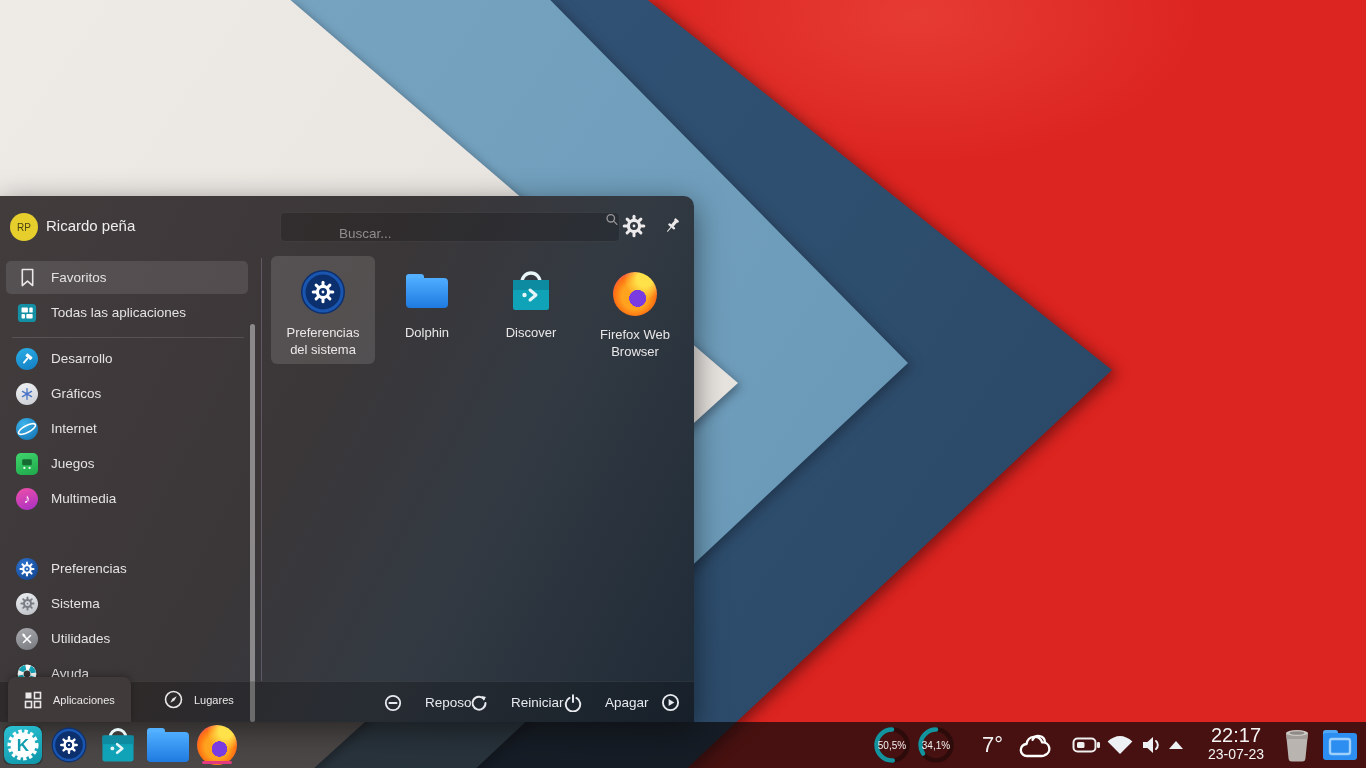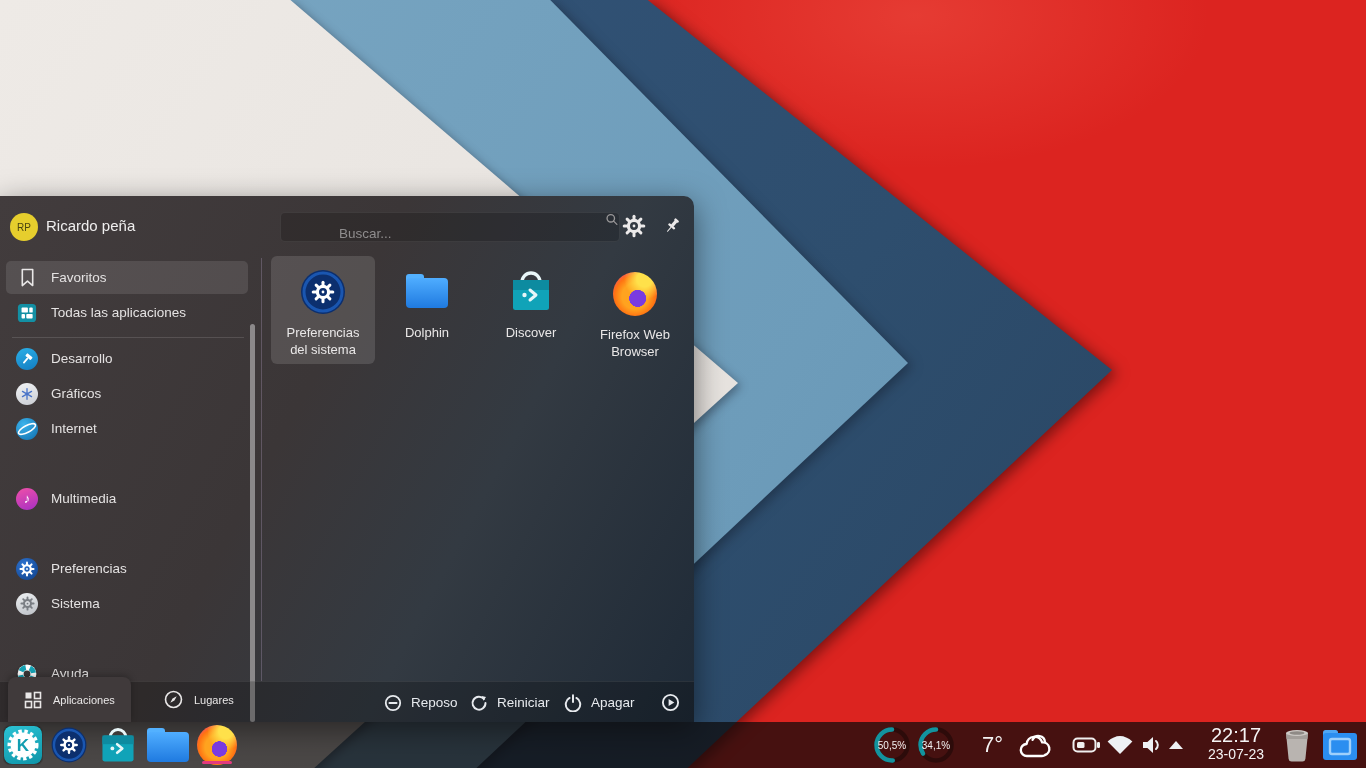--- a/index.html
+++ b/index.html
@@ -63,21 +63,21 @@
   .fav-cell.selected { background:rgba(255,255,255,0.13); }
   .fav-label { margin-top:8px; font-size:13px; line-height:17px; text-align:center; color:#e9e7e7; width:100px; }
 
   
   .menu-footer { position:absolute; left:0; bottom:0; width:100%; height:41px;
     background:rgba(0,0,0,0.22); border-top:1px solid rgba(255,255,255,0.08);
     border-bottom-left-radius:0; }
   .tab { position:absolute; bottom:0; height:45px; display:flex; align-items:center; gap:11px;
     padding:0 16px; font-size:11px; color:#e9e7e7; border-radius:8px 8px 0 0; }
   .tab.selected { background:#403a3b; box-shadow:0 -2px 6px rgba(0,0,0,0.25); }
-  .pw-btn { position:absolute; top:0; height:41px; display:flex; align-items:center; gap:9px;
+  .pw-btn { position:absolute; top:0; height:41px; display:flex; align-items:center; gap:23px;
     font-size:13.5px; color:#e7eaee; }
 
   
   .panel { position:absolute; left:0; bottom:0; width:1366px; height:46px;
     background:rgba(13,10,10,0.72); }
   .launcher { position:absolute; top:3px; width:40px; height:40px; border-radius:7px;
     display:flex; align-items:center; justify-content:center; }
   .launcher.active { background:rgba(0,0,0,0.38); box-shadow:inset 0 0 0 1px rgba(255,255,255,0.08); }
   .task-underline { position:absolute; bottom:1px; left:50%; transform:translateX(-50%);
     width:30px; height:3px; border-radius:2px; background:#e23a7e; }
@@ -231,20 +231,30 @@
 
     <div class="side-item" style="top:154px;">
       <span class="cir" style="background:radial-gradient(circle at 35% 30%,#3db4ec,#0e6cab)">
         <svg width="22" height="22" viewBox="0 0 22 22">
             <ellipse cx="11" cy="11" rx="9.5" ry="3.4" transform="rotate(-28 11 11)" fill="none" stroke="#fff" stroke-width="1.6"></ellipse>
           </svg>
       </span>
       <span>Internet</span>
     </div>
 
+    <div class="side-item" style="top:189px;">
+      <span class="cir" style="border-radius:5px;background:linear-gradient(160deg,#41d66e,#1ea84a)">
+        <svg width="14" height="14" viewBox="0 0 16 16">
+            <rect x="2.5" y="2.5" width="11" height="7" rx="1.5" fill="#156b31"></rect>
+            <circle cx="5" cy="12.5" r="1.3" fill="#e9f7ee"></circle>
+            <circle cx="11" cy="12.5" r="1.3" fill="#e9f7ee"></circle>
+          </svg>
+      </span>
+      <span>Juegos</span>
+    </div>
 
     <div class="side-item" style="top:224px;">
       <span class="cir" style="background:linear-gradient(160deg,#f050a8,#a62fc4);color:#fff;font-size:13px;">
           <span>♪</span>
         </span>
       <span>Multimedia</span>
     </div>
 
 
     <div class="side-item" style="top:294px;">
@@ -258,20 +268,32 @@
 
     <div class="side-item" style="top:329px;">
       <span class="cir" style="background:linear-gradient(160deg,#eef0f2,#bcc0c6);color:#7a7e84">
         <svg width="15" height="15" viewBox="0 0 24 24">
             <use href="#gear8"></use>
           </svg>
       </span>
       <span>Sistema</span>
     </div>
 
+    <div class="side-item" style="top:364px;">
+      <span class="cir" style="background:linear-gradient(160deg,#a9abaf,#77797e)">
+        <svg width="14" height="14" viewBox="0 0 16 16">
+            <g stroke="#fff" stroke-width="1.8" stroke-linecap="round">
+              <line x1="4" y1="4" x2="12" y2="12"></line>
+              <line x1="12" y1="4" x2="4" y2="12"></line>
+            </g>
+            <rect x="2.4" y="2.4" width="4" height="2.4" rx="1" transform="rotate(45 4.4 3.6)" fill="#fff"></rect>
+          </svg>
+      </span>
+      <span>Utilidades</span>
+    </div>
 
     <div class="side-item" style="top:399px;">
       <span class="cir" style="background:#3a3536">
         <svg width="22" height="22" viewBox="0 0 22 22">
           <circle cx="11" cy="11" r="9.4" fill="#fff"></circle>
           <circle cx="11" cy="11" r="6.6" fill="none" stroke="#14a2b4" stroke-width="5" stroke-dasharray="6.2 4.2" transform="rotate(23 11 11)"></circle>
           <circle cx="11" cy="11" r="3.4" fill="#3a3536"></circle>
         </svg>
       </span>
       <span>Ayuda</span>

